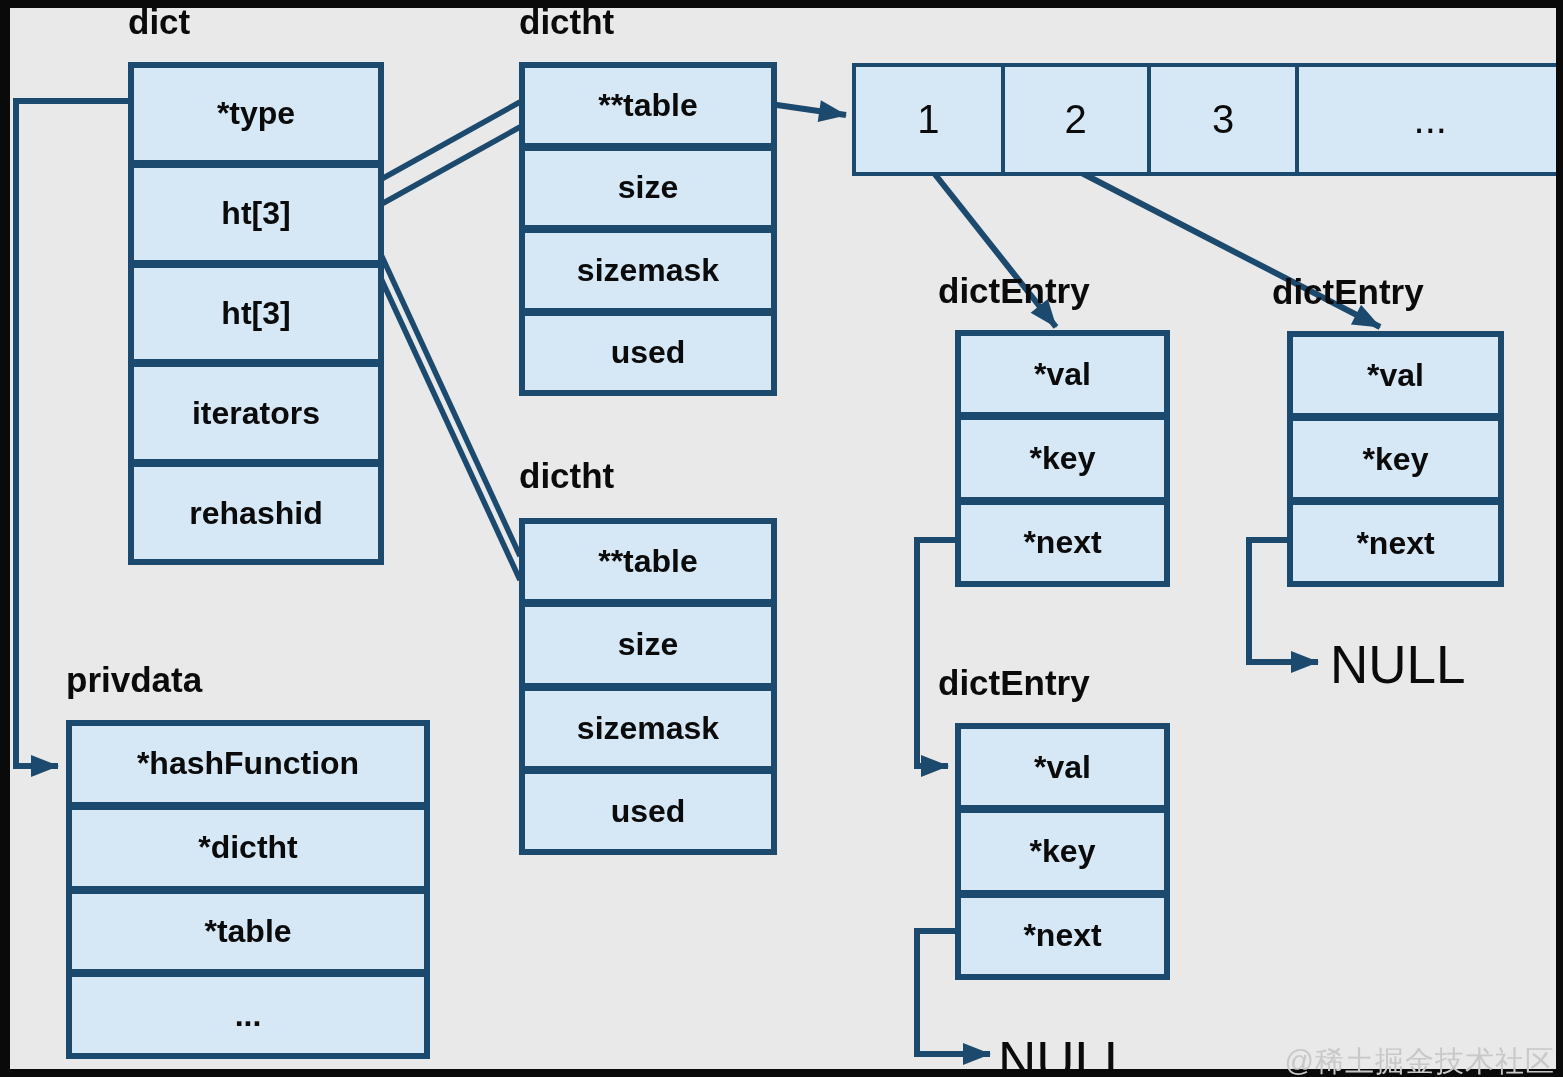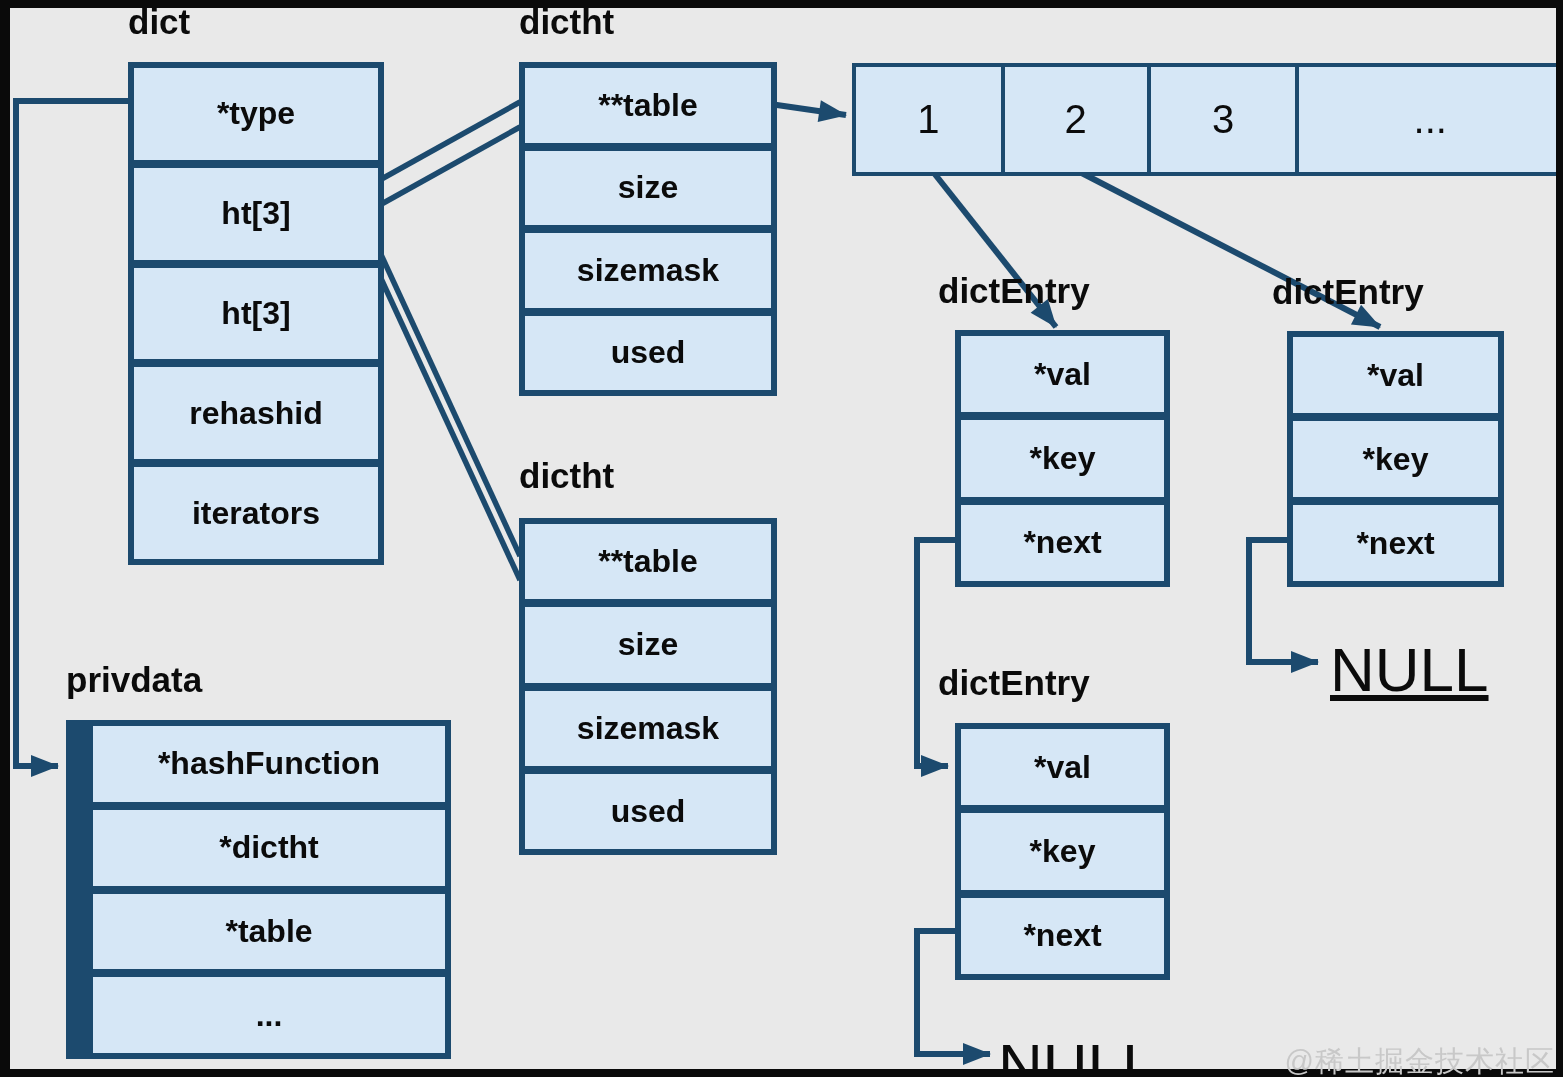--- a/index.html
+++ b/index.html
@@ -24,22 +24,22 @@
           border:3px solid var(--box-border);background:var(--box-border);}
   .struct .row{flex:1;display:flex;align-items:center;justify-content:center;
           background:var(--box-fill);border:3px solid var(--box-border);
           font-size:32px;font-weight:bold;color:var(--text);white-space:nowrap;}
   .title{position:absolute;z-index:2;text-align:left;font-size:35px;font-weight:bold;
           color:var(--text);white-space:nowrap;}
   .array{position:absolute;z-index:2;display:flex;border:4px solid var(--box-border);}
   .array .cell{display:flex;align-items:center;justify-content:center;background:var(--box-fill);
           font-size:40px;color:var(--text);}
   .array .cell + .cell{border-left:4px solid var(--box-border);}
-  .null-label{position:absolute;z-index:2;font-size:62px;font-weight:normal;color:var(--text);
-          white-space:nowrap;text-decoration:underline;}
+  .null-label{position:absolute;z-index:2;font-size:53px;font-weight:normal;color:var(--text);
+          white-space:nowrap;}
   #watermark{position:absolute;z-index:60;right:8px;top:1042px;width:400px;text-align:right;
           font-size:29px;color:var(--watermark-color);letter-spacing:1px;}
 </style>
 </head>
 <body>
 
 <div id="stage">
 
   <svg id="wires" width="1563" height="1077" viewBox="0 0 1563 1077">
     <defs>
@@ -67,22 +67,22 @@
     <polyline points="955,931 917,931 917,1054 990,1054" marker-end="url(#arrow)"></polyline>
 
     <polyline points="1287,540 1249,540 1249,662 1318,662" marker-end="url(#arrow)"></polyline>
   </svg>
 
   <div class="title" style="left:128px;top:2px;width:250px;">dict</div>
   <div class="struct" style="left:128px;top:62px;width:250px;height:497px;">
     <div class="row">*type</div>
     <div class="row">ht[3]</div>
     <div class="row">ht[3]</div>
+    <div class="row">iterators</div>
     <div class="row">rehashid</div>
-    <div class="row">iterators</div>
   </div>
 
   <div class="title" style="left:519px;top:2px;width:252px;">dictht</div>
   <div class="struct" style="left:519px;top:62px;width:252px;height:328px;">
     <div class="row">**table</div>
     <div class="row">size</div>
     <div class="row">sizemask</div>
     <div class="row">used</div>
   </div>
 
@@ -109,21 +109,21 @@
 
   <div class="title" style="left:519px;top:456px;width:252px;">dictht</div>
   <div class="struct" style="left:519px;top:518px;width:252px;height:331px;">
     <div class="row">**table</div>
     <div class="row">size</div>
     <div class="row">sizemask</div>
     <div class="row">used</div>
   </div>
 
   <div class="title" style="left:66px;top:660px;width:358px;">privdata</div>
-  <div class="struct" style="left:66px;top:720px;width:358px;height:333px;padding-left:21px;">
+  <div class="struct" style="left:66px;top:720px;width:358px;height:333px;">
     <div class="row">*hashFunction</div>
     <div class="row">*dictht</div>
     <div class="row">*table</div>
     <div class="row">...</div>
   </div>
 
   <div class="title" style="left:938px;top:663px;width:240px;">dictEntry</div>
   <div class="struct" style="left:955px;top:723px;width:209px;height:251px;">
     <div class="row">*val</div>
     <div class="row">*key</div>

